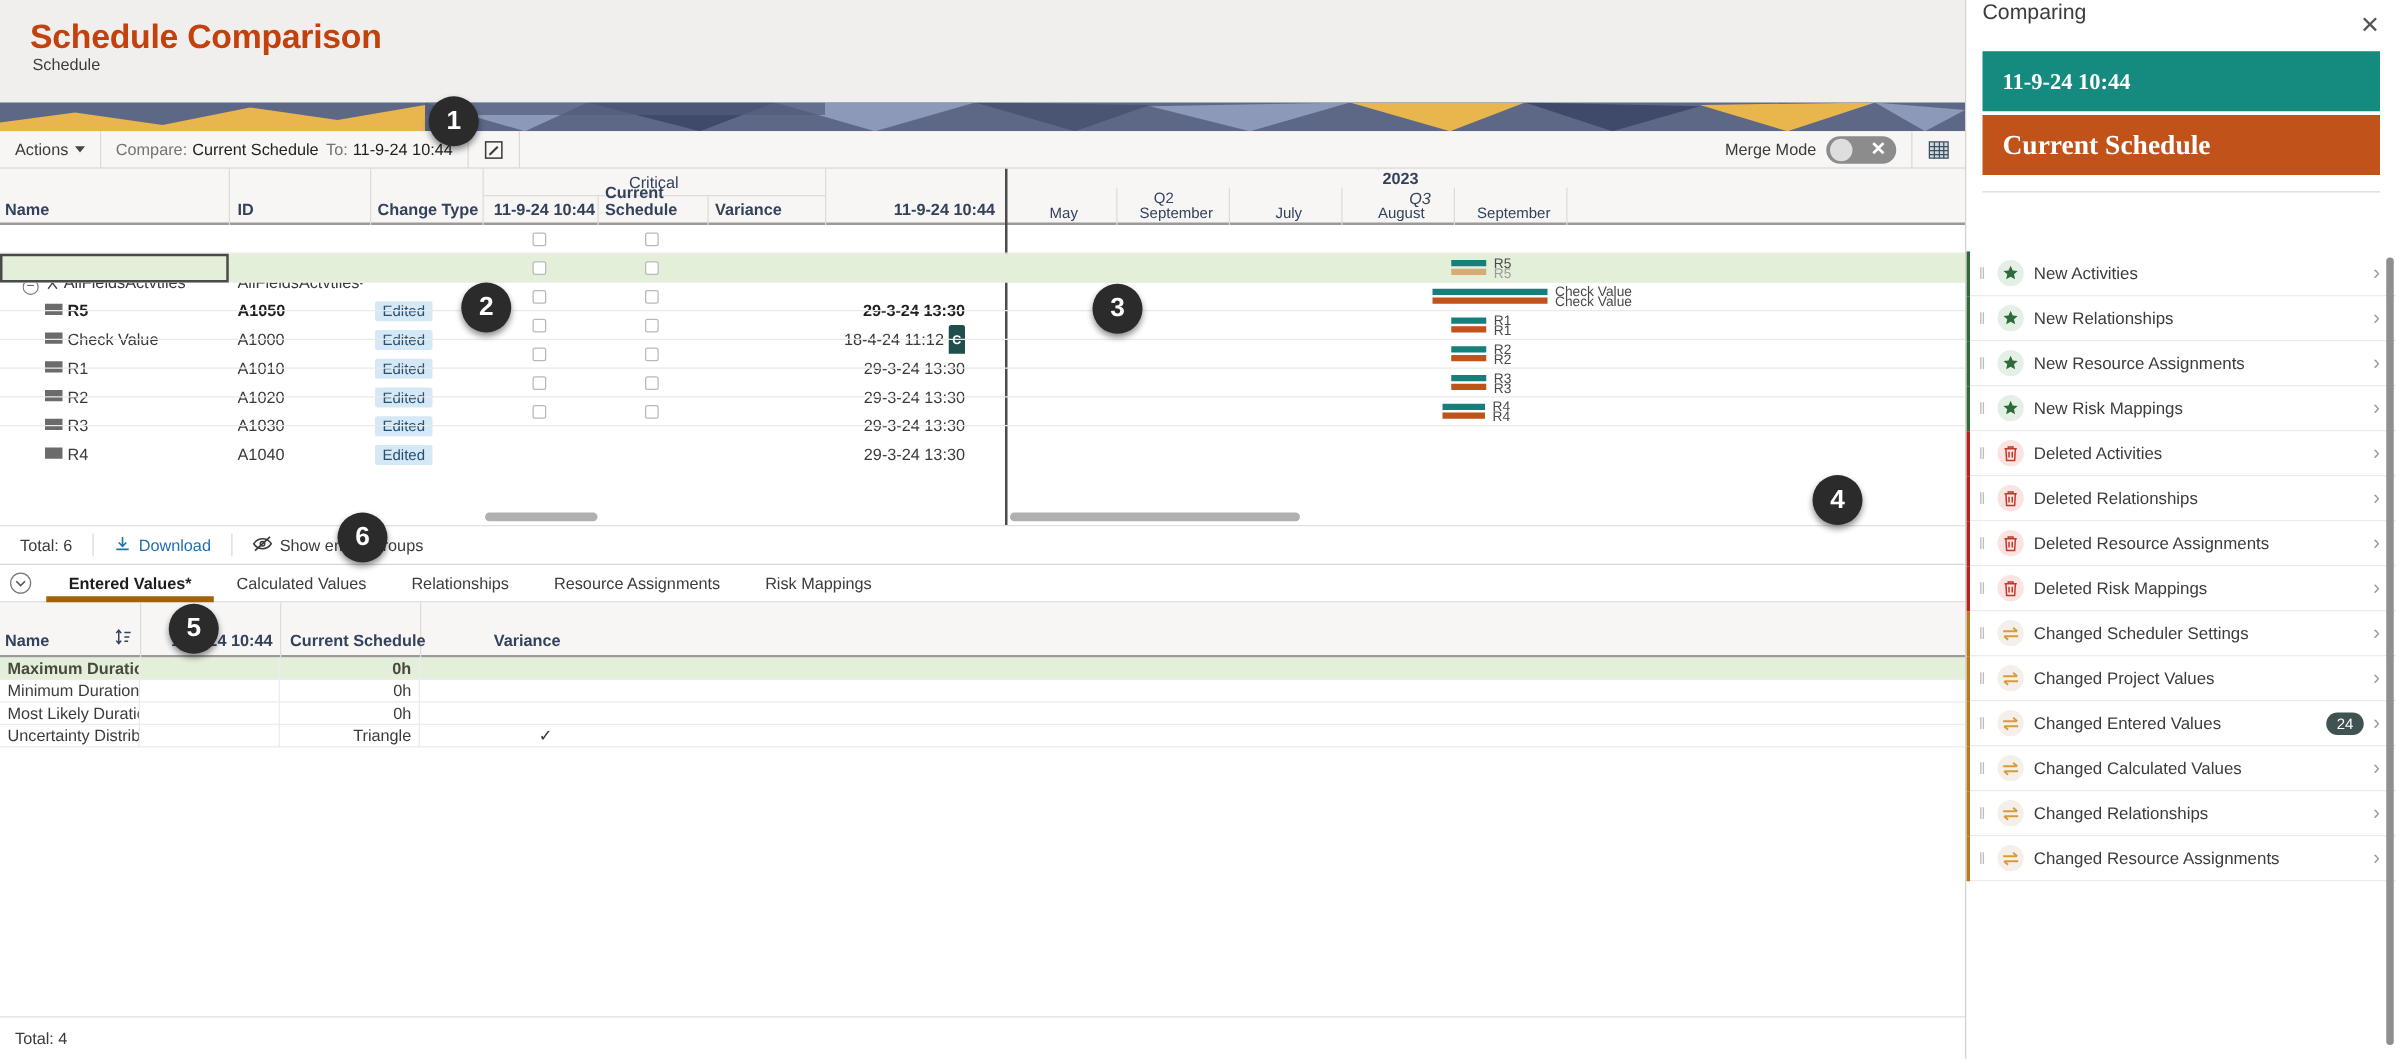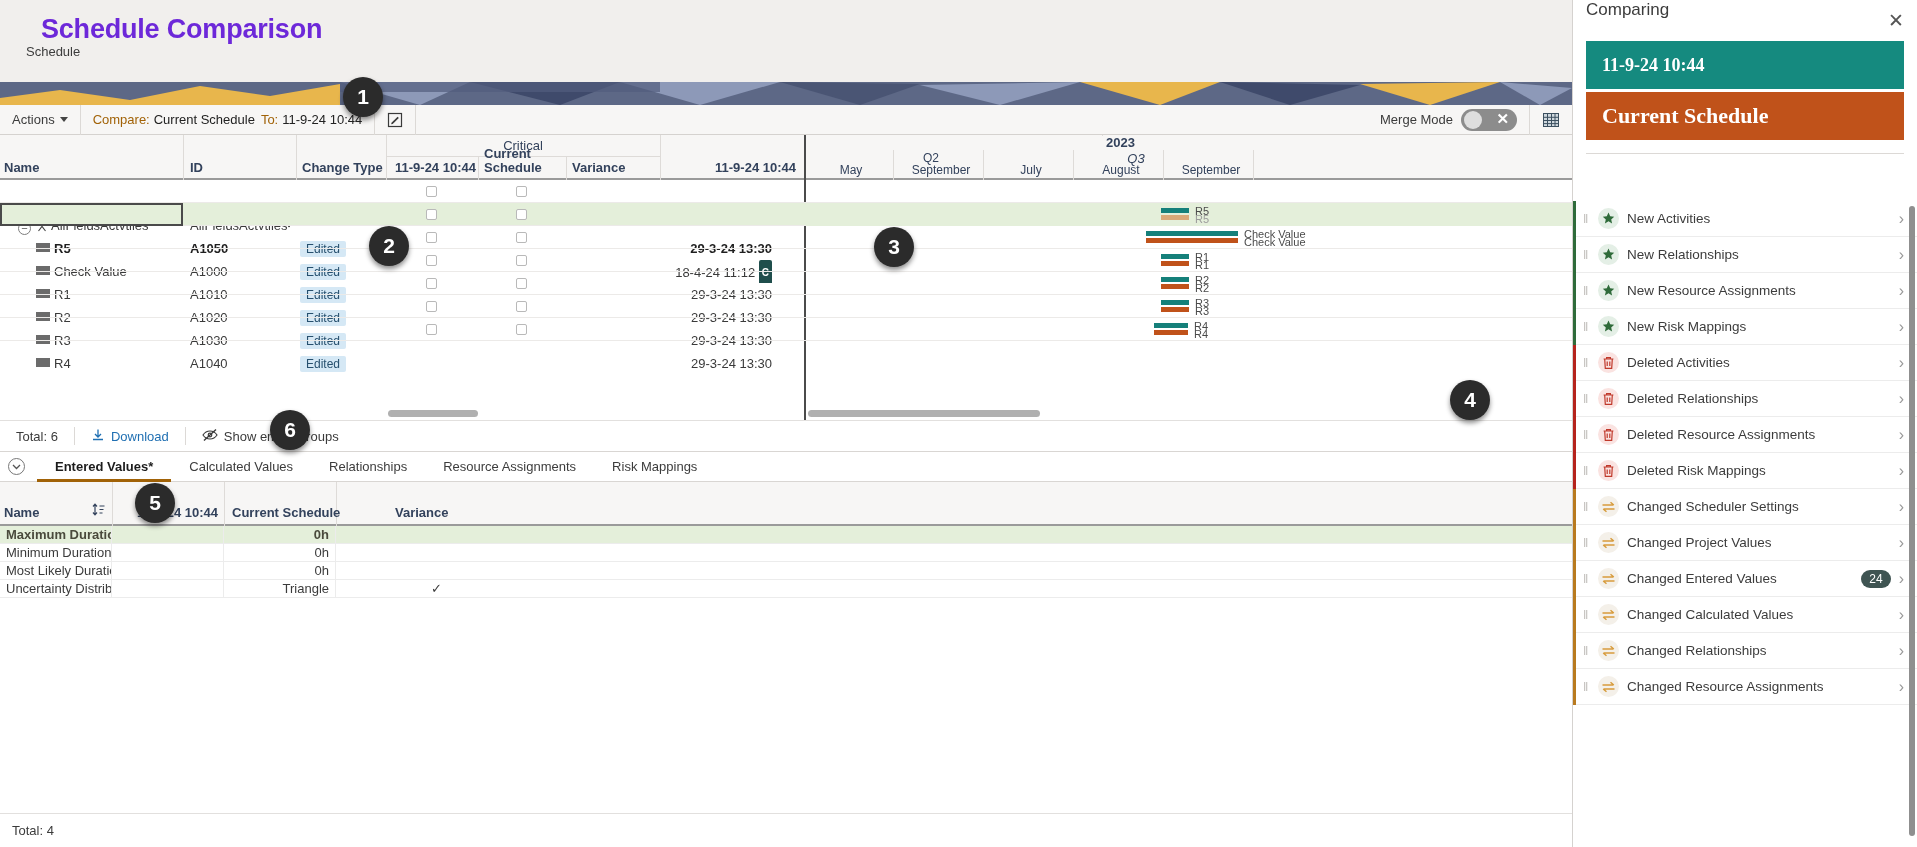--- a/index.html
+++ b/index.html
@@ -5,32 +5,32 @@
   * { box-sizing: border-box; }
   html, body { margin:0; padding:0; }
   body {
     width:1917px; height:847px; overflow:hidden;
     font-family:"Liberation Sans", sans-serif;
     font-size:13px; color:#3b3b3b; background:#fff;
     position:relative;
   }
   
   .page-header { position:absolute; left:0; top:0; width:1572px; height:82px; background:#f1efed; }
-  .page-title { position:absolute; left:24px; top:14px; font-size:27px; font-weight:bold; color:#6d28d9; letter-spacing:-.2px;margin-left:17px; }
+  .page-title { position:absolute; left:24px; top:14px; font-size:27px; font-weight:bold; color:#c2410c; letter-spacing:-.2px; }
   .page-sub { position:absolute; left:26px; top:44px; font-size:13px; color:#3c3c3c; }
   
   .banner { position:absolute; left:0; top:82px; width:1572px; height:23px; overflow:hidden; background:#6b7594; }
   .banner svg { display:block; }
 
   
   .toolbar { position:absolute; left:0; top:105px; width:1572px; height:30px; background:#f7f6f5; border-bottom:1px solid #d5d2cf; display:flex; align-items:center; }
   .tb-cell { height:30px; display:flex; align-items:center; padding:0 12px; border-right:1px solid #dcd9d6; white-space:nowrap; }
   .tb-cell.nb { border-right:none; }
   .caret { display:inline-block; margin-left:5px; border-left:4px solid transparent; border-right:4px solid transparent; border-top:5px solid #444; }
-  .cmp-label { color:#a16207; }
+  .cmp-label { color:#737373; }
   .cmp-val { color:#222; margin-left:4px; }
   .edit-ico { width:16px; height:16px; }
   .merge-wrap { margin-left:auto; display:flex; align-items:center; gap:8px; padding-right:12px; }
   .toggle { width:56px; height:22px; border-radius:11px; background:#8c8c8c; position:relative; display:flex; align-items:center; }
   .toggle .knob { width:18px; height:18px; border-radius:50%; background:#dedede; margin-left:3px; }
   .toggle .xm { color:#fff; font-size:15px; position:absolute; right:8px; top:1px; font-weight:bold; }
   .grid-ico { width:18px; height:18px; }
 
   
   .grid-head { position:absolute; left:0; top:135px; width:1572px; height:45px; background:#f7f6f5; border-bottom:2px solid #9a9a9a; }
@@ -69,21 +69,21 @@
   
   .grid-foot { position:absolute; left:0; top:420px; width:1572px; height:32px; background:#fff; border-top:1px solid #e2e0de; border-bottom:1px solid #d9d6d3; display:flex; align-items:center; }
   .gf-item { display:flex; align-items:center; gap:6px; padding:0 16px; height:18px; white-space:nowrap; }
   .gf-sep { width:1px; height:18px; background:#dcd9d6; }
   .link { color:#1f6fb2; cursor:pointer; }
 
   
   .tabs { position:absolute; left:0; top:452px; width:1572px; height:30px; background:#fff; border-bottom:1px solid #d9d6d3; display:flex; align-items:center; }
   .tabcirc { width:17px; height:17px; border:1px solid #777; border-radius:50%; margin:0 12px 0 8px; display:flex; align-items:center; justify-content:center; }
   .tab { height:30px; line-height:30px; padding:0 18px; font-size:13px; color:#3c3c3c; white-space:nowrap; }
-  .tab.active { font-weight:bold; color:#1c1c1c; border-bottom:3px solid #a16207; }
+  .tab.active { font-weight:bold; color:#1c1c1c; border-bottom:5px solid #a16207; }
 
   
   .dt-head { position:absolute; left:0; top:482px; width:1572px; height:44px; background:#f7f6f5; border-bottom:2px solid #9a9a9a; }
   .dt-col { position:absolute; bottom:4px; font-size:13px; font-weight:bold; color:#33425c; }
   .dt-rows { position:absolute; left:0; top:526px; width:1572px; }
   .dtr { position:absolute; left:0; width:1572px; height:18px; border-bottom:1px solid #ececec; font-size:13px; }
   .dtr.sel { background:#e4efda; }
   .dtc { position:absolute; top:0; height:18px; line-height:18px; white-space:nowrap; overflow:hidden; border-right:1px solid #ececec; padding:0 6px; }
   .dtc.r { text-align:right; }
   .dtc.b { font-weight:bold; color:#4a4a3c; }

